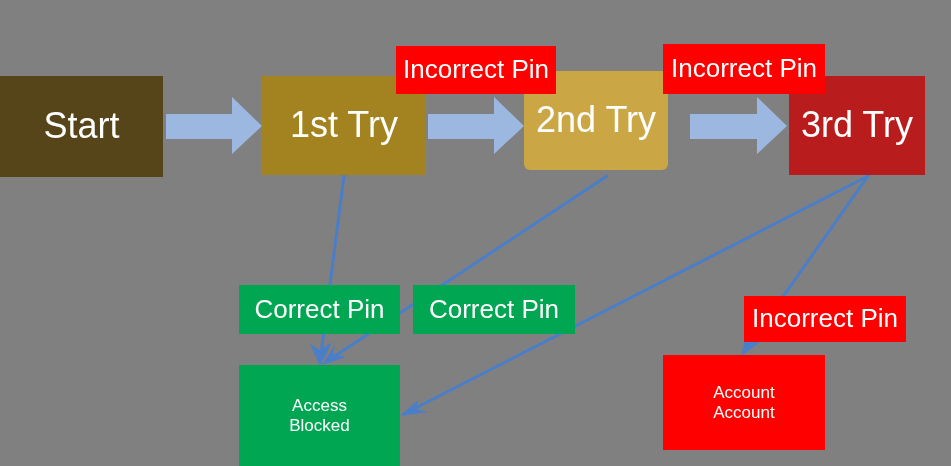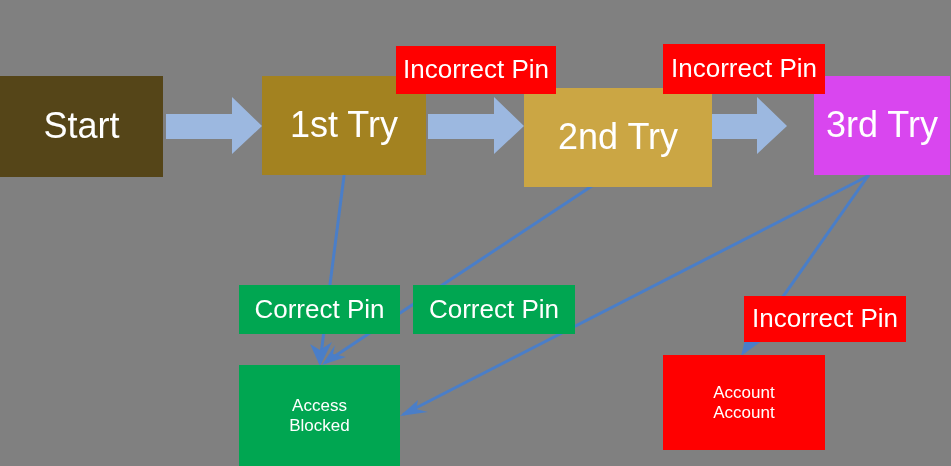--- a/index.html
+++ b/index.html
@@ -58,25 +58,25 @@
   </svg>
 
   <div class="node stage" style="left:0px;top:76px;width:163px;height:101px;background:#554518;">
     <span>Start</span>
   </div>
 
   <div class="node stage" style="left:262px;top:76px;width:164px;height:99px;background:#a38220;text-align:right;">
     <span>1st Try</span>
   </div>
 
-  <div class="node stage" style="left:524px;top:88px;width:188px;height:99px;background:#cba644;">
+  <div class="node stage" style="left:524px;top:71px;width:144px;height:99px;background:#cba644;border-radius:6px;">
     <span>2nd Try</span>
   </div>
 
-  <div class="node stage" style="left:789px;top:76px;width:136px;height:99px;background:#d946ef;margin-left:25px;">
+  <div class="node stage" style="left:789px;top:76px;width:136px;height:99px;background:#b91c1c;">
     <span>3rd Try</span>
   </div>
 
   <div class="node label" style="left:396px;top:2px;width:160px;height:48px;background:#ff0000;">
     <span>Incorrect Pin</span>
   </div>
 
   <div class="node label" style="left:663px;top:0px;width:162px;height:50px;background:#ff0000;">
     <span>Incorrect Pin</span>
   </div>

